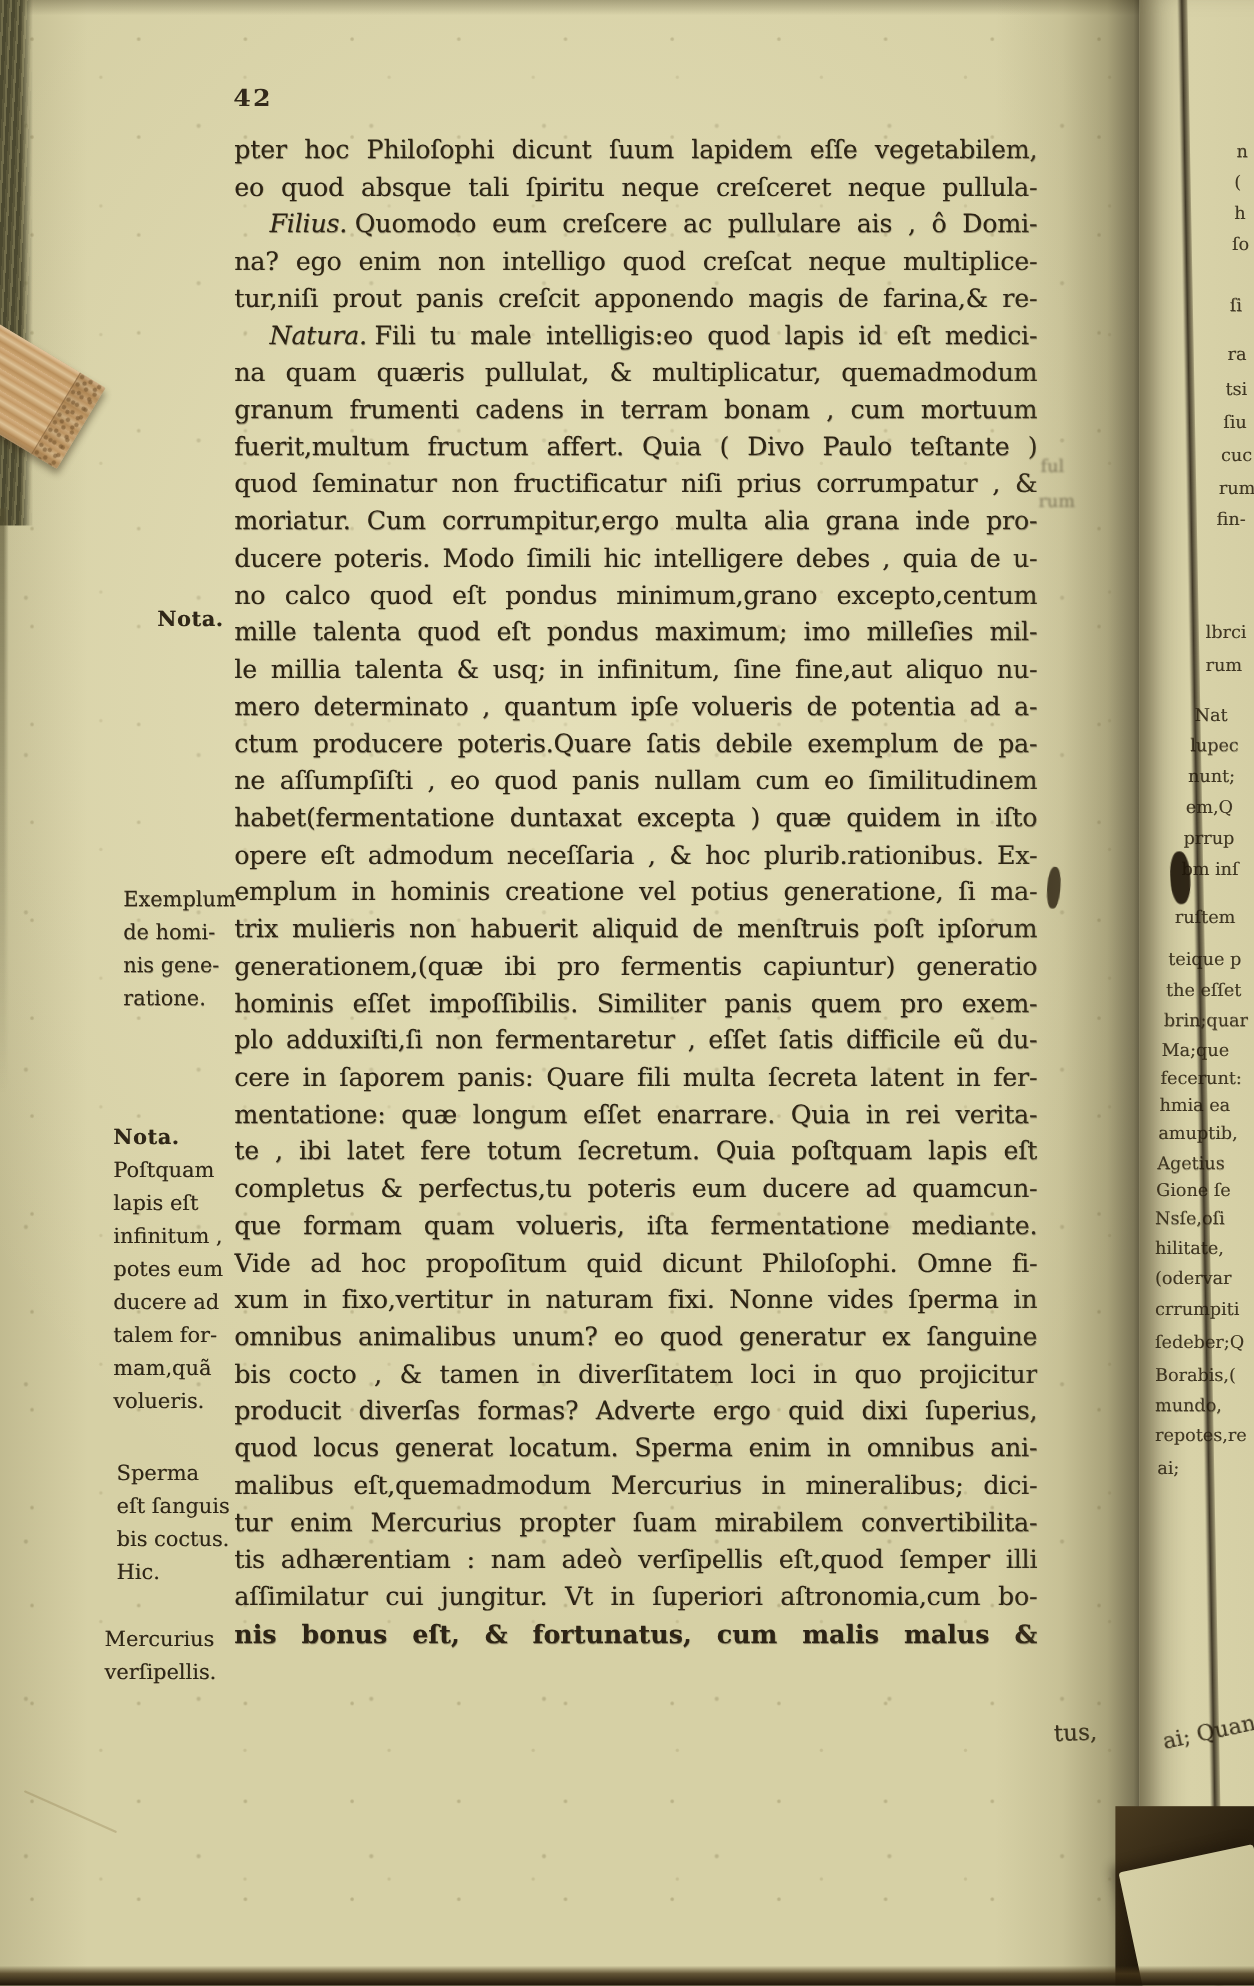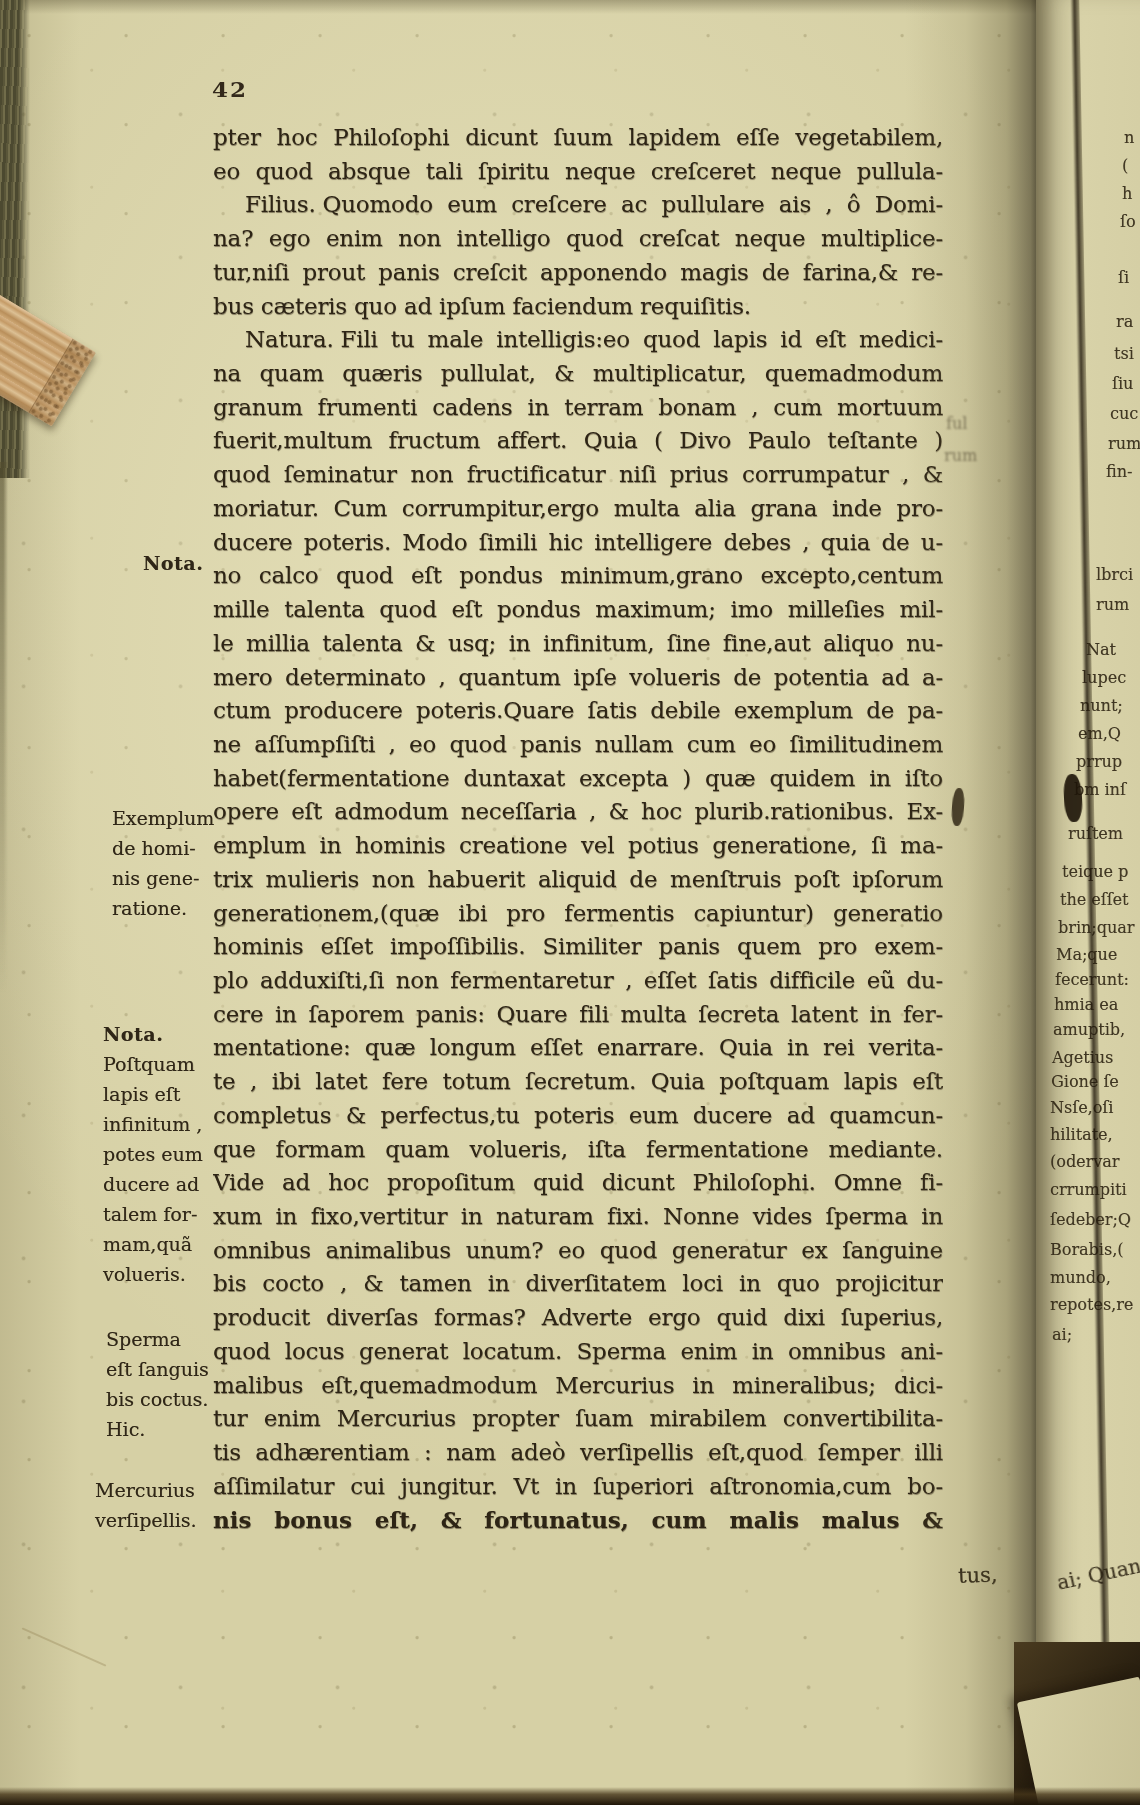--- a/index.html
+++ b/index.html
@@ -61,21 +61,21 @@
   
   .body-text{position:absolute;left:213px;top:121px;width:730px;z-index:3;}
   .line{
     height:33.72px;line-height:33.72px;font-size:23px;letter-spacing:-0.2px;
     color:#2d2415;text-align:justify;text-align-last:justify;overflow:hidden;
     text-shadow:0.4px 0.5px 0.7px rgba(45,34,18,.5);
   }
   .line.short{text-align-last:left;}
   .line.indent{padding-left:32px;}
   .line.heavy{font-weight:bold;letter-spacing:0;}
-  .line .lead{padding-right:7px;}
+  .line .lead{font-style:italic;padding-right:7px;}
   
   .margin-notes{position:absolute;left:0;top:0;width:0;height:0;z-index:3;}
   .note{position:absolute;width:118px;font-size:19px;color:#2f2617;text-shadow:.3px .4px .6px rgba(45,34,18,.45);}
   .note-line{height:30px;line-height:30px;}
   .note-line.strong{font-weight:bold;letter-spacing:.5px;filter:blur(.2px);}
   
   .catchword{position:absolute;left:958px;top:1563px;z-index:3;font-size:21px;color:#2d2415;transform:rotate(-2deg);text-shadow:.4px .4px .6px rgba(45,34,18,.5);}
   
   .ink-blot{position:absolute;border-radius:45%;filter:blur(.5px);z-index:4;}
   .blot-a{left:952px;top:788px;width:12px;height:38px;background:#241a0c;opacity:.85;transform:rotate(4deg);}
@@ -129,21 +129,20 @@
   <div class="stick"></div>
 
   <div class="page-number">42</div>
 
   <div class="body-text">
       <div class="line">pter hoc Philoſophi dicunt ſuum lapidem eſſe vegetabilem,</div>
       <div class="line">eo quod absque tali ſpiritu neque creſceret neque pullula-</div>
       <div class="line indent"><span class="lead">Filius.</span>Quomodo eum creſcere ac pullulare ais , ô Domi-</div>
       <div class="line">na? ego enim non intelligo quod creſcat neque multiplice-</div>
       <div class="line">tur,niſi prout panis creſcit apponendo magis de farina,&amp; re-</div>
-      <div class="line short">bus cæteris quo ad ipſum faciendum requiſitis.</div>
       <div class="line indent"><span class="lead">Natura.</span>Fili tu male intelligis:eo quod lapis id eſt medici-</div>
       <div class="line">na quam quæris pullulat, &amp; multiplicatur, quemadmodum</div>
       <div class="line">granum frumenti cadens in terram bonam , cum mortuum</div>
       <div class="line">fuerit,multum fructum affert. Quia ( Divo Paulo teſtante )</div>
       <div class="line">quod ſeminatur non fructificatur niſi prius corrumpatur , &amp;</div>
       <div class="line">moriatur. Cum corrumpitur,ergo multa alia grana inde pro-</div>
       <div class="line">ducere poteris. Modo ſimili hic intelligere debes , quia de u-</div>
       <div class="line">no calco quod eſt pondus minimum,grano excepto,centum</div>
       <div class="line">mille talenta quod eſt pondus maximum; imo milleſies mil-</div>
       <div class="line">le millia talenta &amp; usq; in infinitum, ſine fine,aut aliquo nu-</div>

